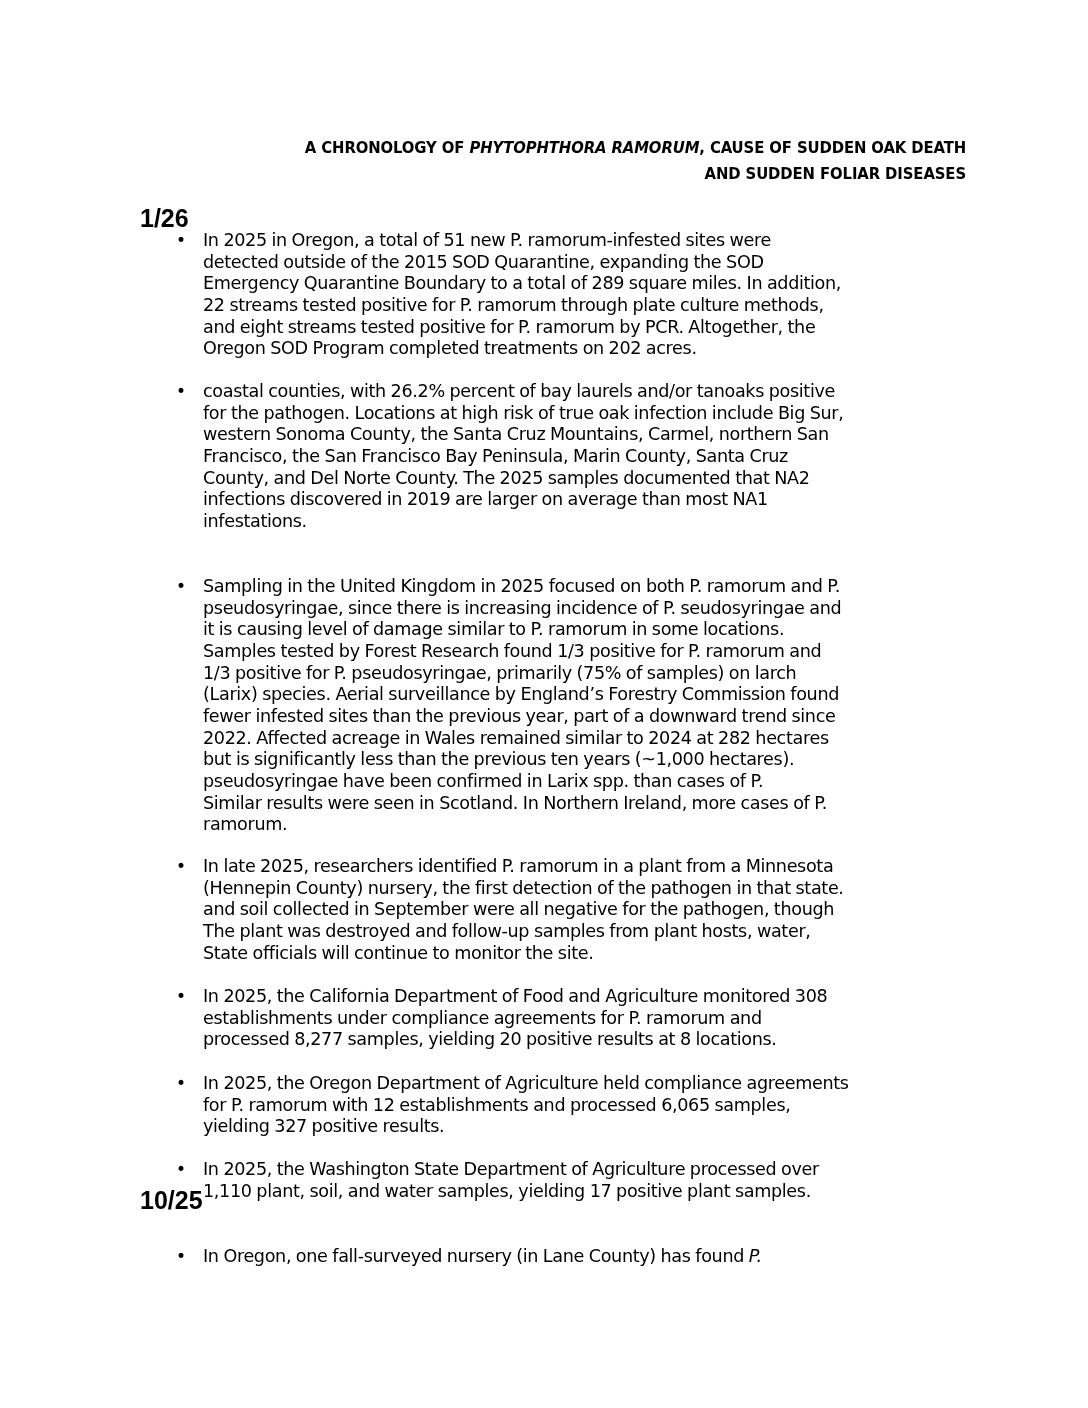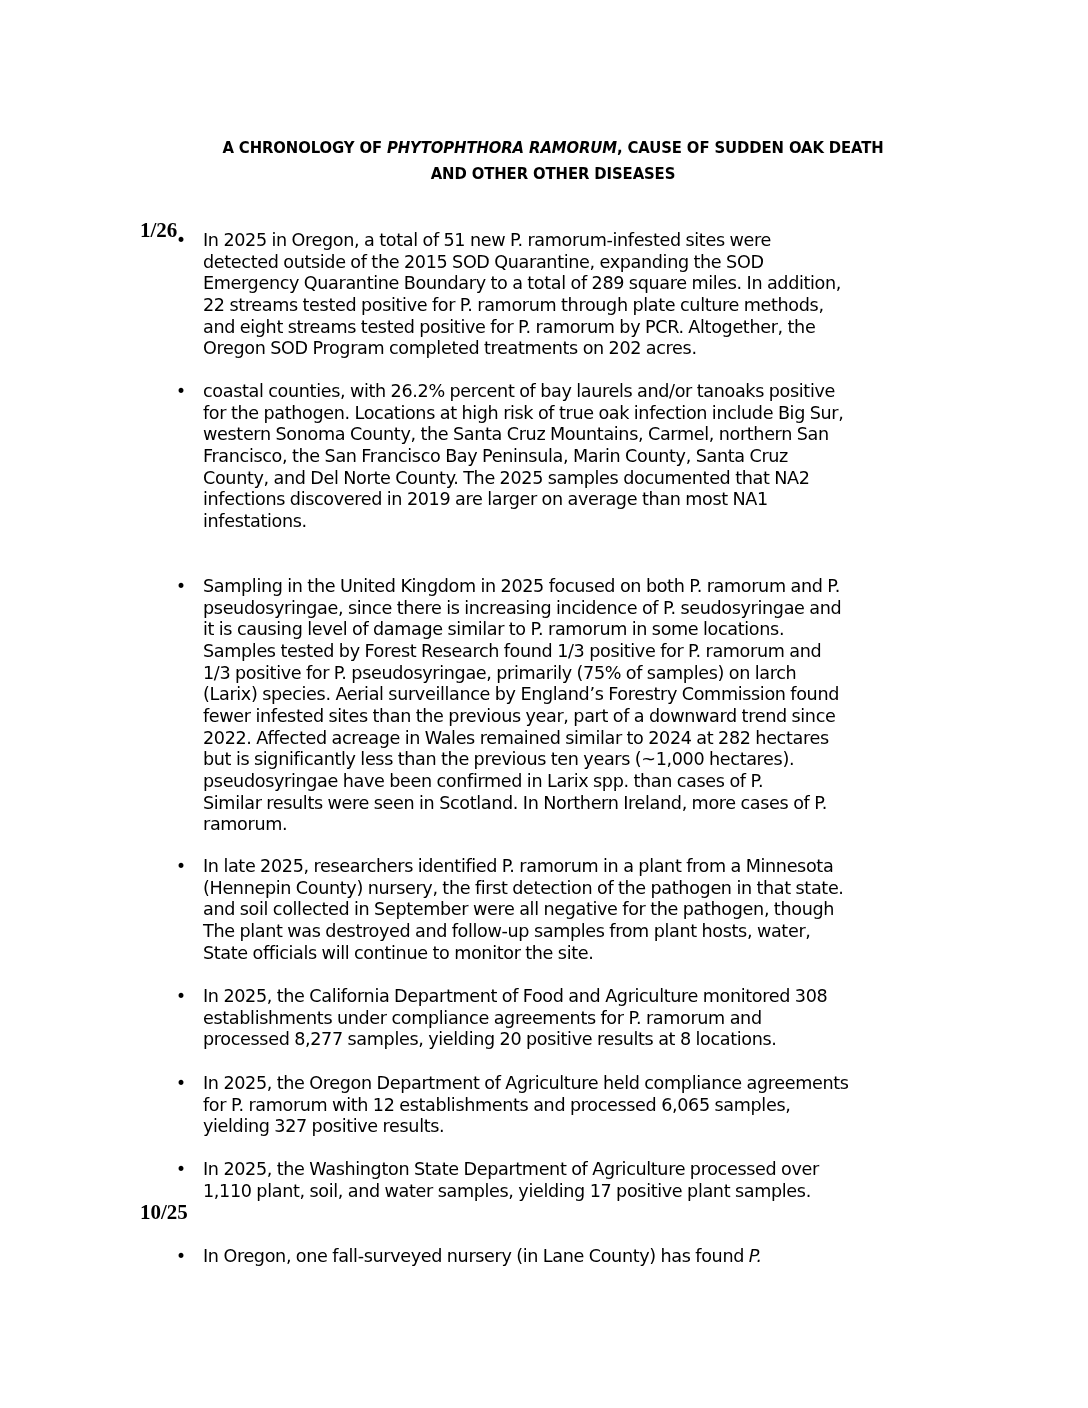--- a/index.html
+++ b/index.html
@@ -1,29 +1,29 @@
 <!DOCTYPE html>
 <html><head>
 <meta charset="utf-8">
 <style>
   html, body { margin: 0; padding: 0; background: #ffffff; }
   body { width: 1088px; height: 1408px; position: relative; overflow: hidden; color: #000; }
   .page { position: absolute; left: 0; top: 0; width: 1088px; height: 1408px; }
   .title {
     position: absolute; left: 140px; width: 826px; top: 135px;
-    text-align: center;
+    text-align: right;
     font-family: "DejaVu Sans Condensed", "DejaVu Sans", sans-serif;
     font-weight: bold; font-size: 16.5px; line-height: 26px;
     letter-spacing: -0.1px;
   }
   .title i { font-style: italic; }
   .date {
     position: absolute; left: 140px;
-    font-family: Liberation Serif, serif;
-    font-weight: bold; font-size: 21px; line-height: 22px; margin-top: 12px;
+    font-family: Liberation Sans, sans-serif;
+    font-weight: bold; font-size: 25px; line-height: 22px;
   }
   .bullet {
     position: absolute; left: 203px; width: 770px;
     font-family: "DejaVu Sans", sans-serif;
     font-size: 17.6px; line-height: 21.65px;
     letter-spacing: -0.35px;
     word-spacing: -0.5px;
   }
   .bullet .dot {
     position: absolute; left: -27px; top: 0;
@@ -32,21 +32,21 @@
   .bullet .line { display: block; white-space: nowrap; }
   .bullet i { font-style: italic; }
 </style>
 </head>
 <body>
 
 <div class="page">
 
   <div class="title">
     <div><span>A CHRONOLOGY OF </span><i>PHYTOPHTHORA RAMORUM</i><span>, CAUSE OF SUDDEN OAK DEATH</span></div>
-    <div>AND OTHER OTHER DISEASES</div>
+    <div>AND SUDDEN FOLIAR DISEASES</div>
   </div>
 
   <div class="date" style="top:207px;">1/26</div>
 
   <div class="bullet" style="top:230px;">
     <span class="dot">•</span>
     <span class="line">In 2025 in Oregon, a total of 51 new P. ramorum-infested sites were</span>
     <span class="line">detected outside of the 2015 SOD Quarantine, expanding the SOD</span>
     <span class="line">Emergency Quarantine Boundary to a total of 289 square miles. In addition,</span>
     <span class="line">22 streams tested positive for P. ramorum through plate culture methods,</span>

